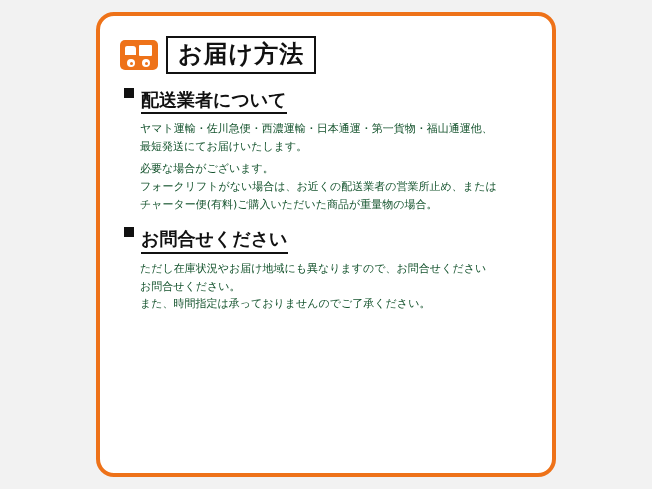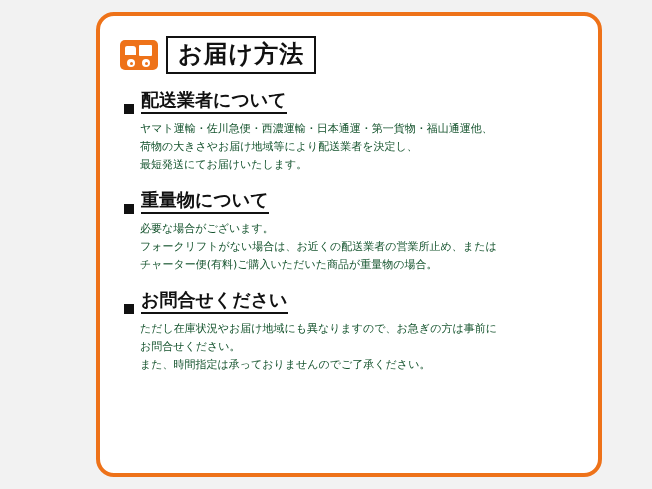--- a/index.html
+++ b/index.html
@@ -17,21 +17,21 @@
     position: relative;
     width: 652px;
     height: 489px;
     background: #f2f2f2;
     box-sizing: border-box;
   }
   .card {
     position: absolute;
     left: 96px;
     top: 12px;
-    width: 506px;
+    width: 460px;
     height: 465px;
     background: #ffffff;
     border: 4px solid #ee7219;
     border-radius: 18px;
     box-sizing: border-box;
     padding: 16px 18px 22px 18px;
   }
   .title-row {
     display: flex;
     align-items: center;
@@ -91,21 +91,21 @@
     font-weight: bold;
     color: #111111;
     letter-spacing: 1px;
     line-height: 1.25;
   }
   .section {
     margin: 0 0 4px 0;
   }
   .section-head {
     display: flex;
-    align-items: flex-end;
+    align-items: flex-start;
     gap: 7px;
     margin: 14px 0 6px 6px;
     color: #111111;
   }
   .sq {
     width: 10px;
     height: 10px;
     background: #111111;
     flex: 0 0 auto;
   }
@@ -142,43 +142,38 @@
       <span class="title-box">お届け方法</span>
     </div>
 
     <div class="section">
       <div class="section-head">
         <span class="sq"></span>
         <span class="head-text">配送業者について</span>
       </div>
       <div class="body-lines">
         <div class="line">ヤマト運輸・佐川急便・西濃運輸・日本通運・第一貨物・福山通運他、</div>
-        <div class="line">荷物の大きさやお届け地域等により配送業者を決定し、</div>
         <div class="line">最短発送にてお届けいたします。</div>
       </div>
     </div>
 
     <div class="section">
-      <div class="section-head">
-        <span class="sq"></span>
-        <span class="head-text">重量物について</span>
-      </div>
       <div class="body-lines">
         <div class="line">必要な場合がございます。</div>
         <div class="line">フォークリフトがない場合は、お近くの配送業者の営業所止め、または</div>
         <div class="line">チャーター便(有料)ご購入いただいた商品が重量物の場合。</div>
       </div>
     </div>
 
     <div class="section">
       <div class="section-head">
         <span class="sq"></span>
         <span class="head-text">お問合せください</span>
       </div>
       <div class="body-lines">
-        <div class="line">ただし在庫状況やお届け地域にも異なりますので、お急ぎの方は事前に</div>
+        <div class="line">ただし在庫状況やお届け地域にも異なりますので、お問合せください</div>
         <div class="line">お問合せください。</div>
         <div class="line">また、時間指定は承っておりませんのでご了承ください。</div>
       </div>
     </div>
 
   </div>
 </div>
 
 </body></html>

